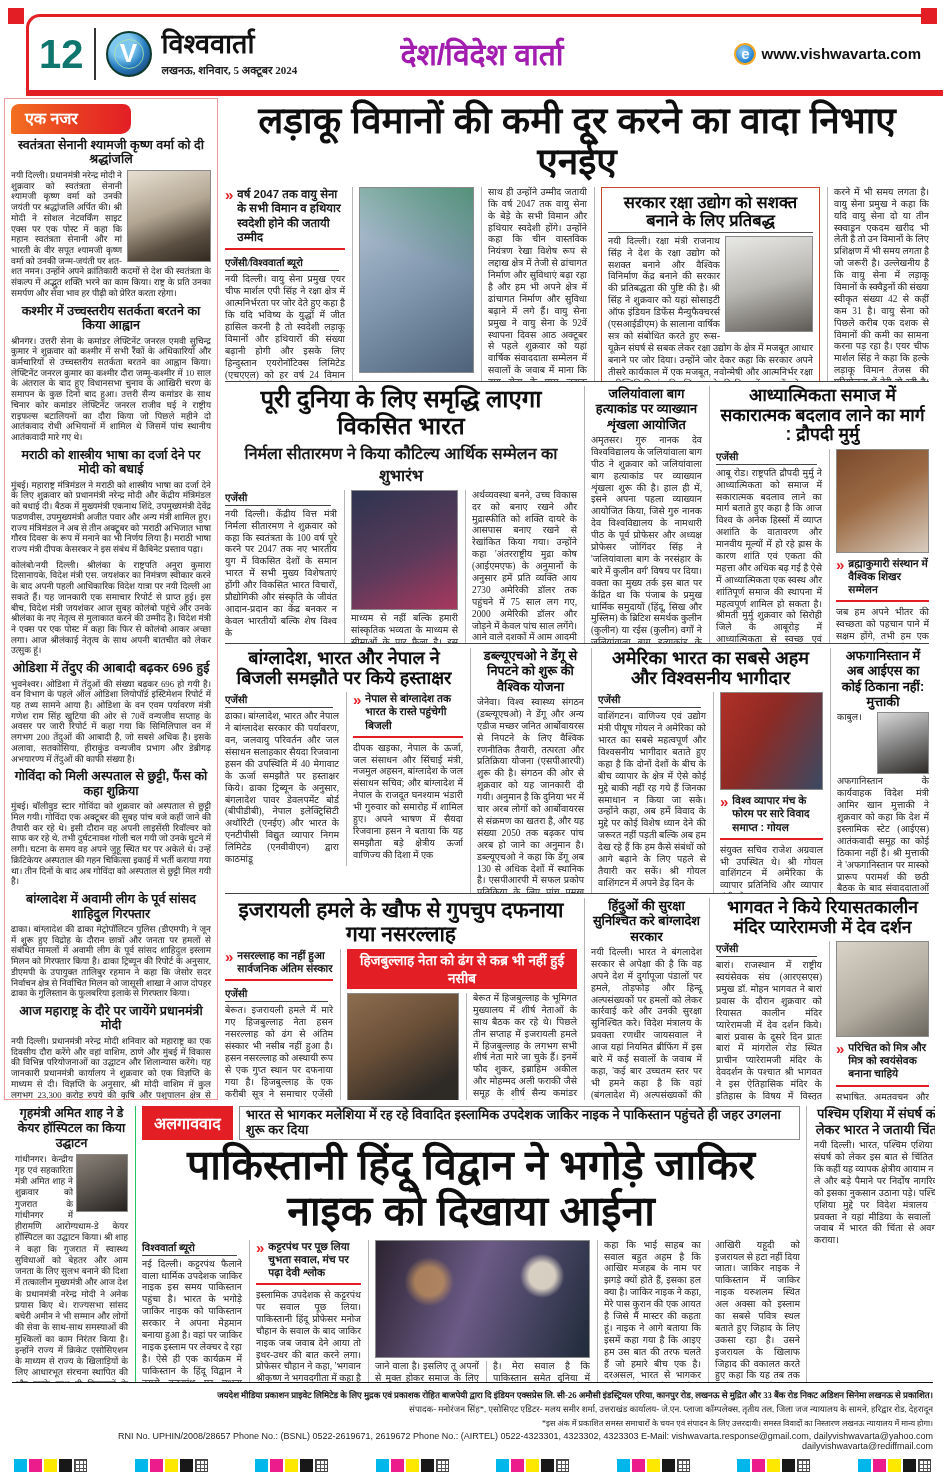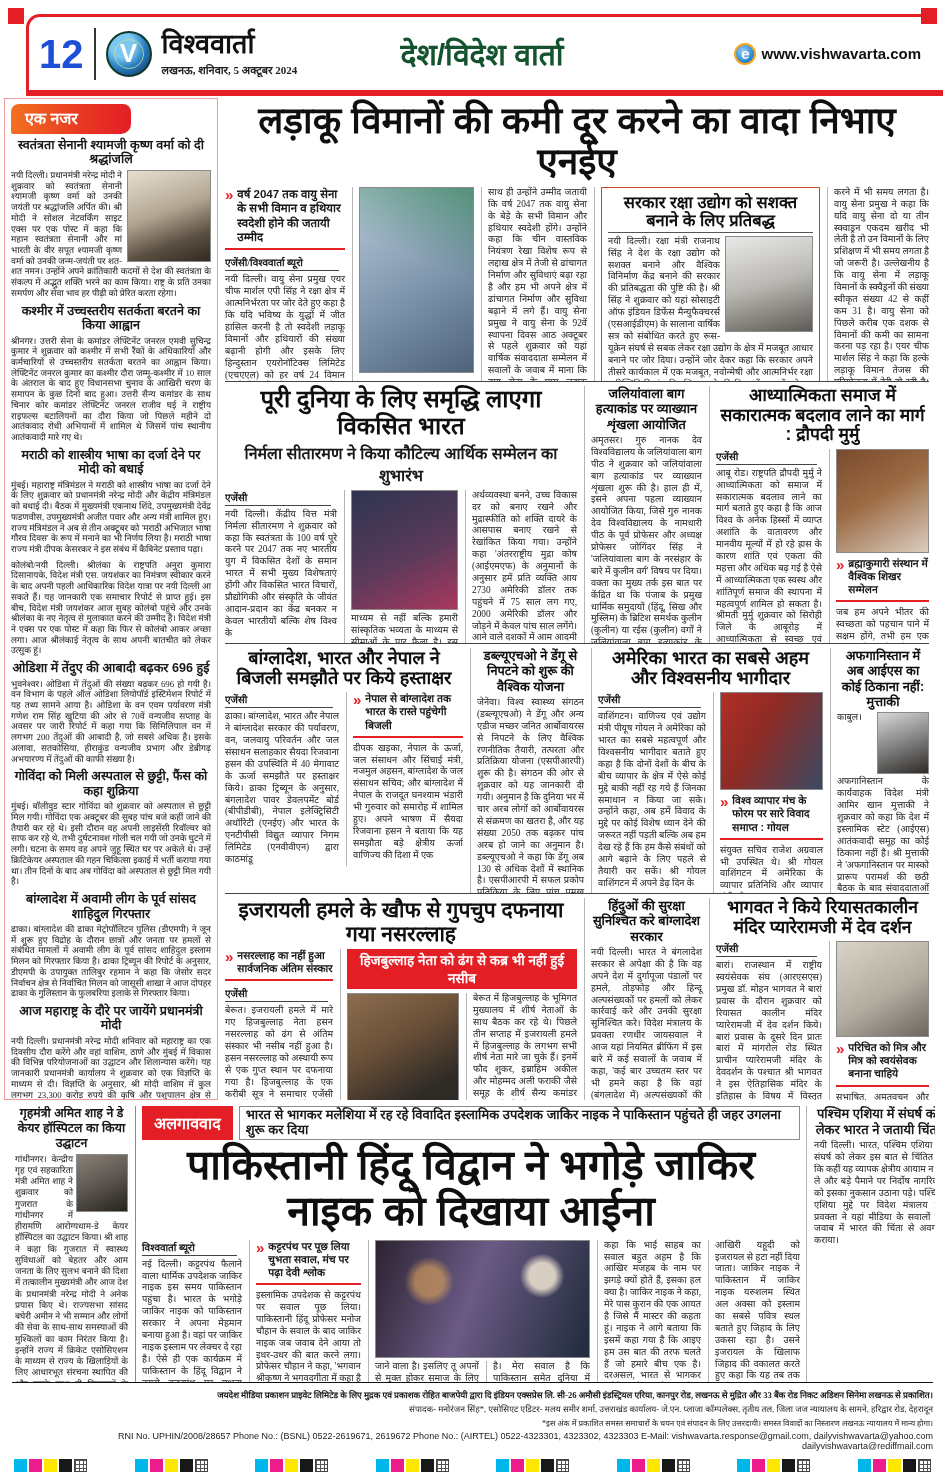--- a/index.html
+++ b/index.html
@@ -7,32 +7,32 @@
   .page { position:relative; width:945px; height:1473px; margin:0 auto; background:#fff; overflow:hidden; }
   .corner-mark { position:absolute; top:8px; width:16px; height:16px; background:#e31e25; }
   .corner-mark.left { left:8px; } .corner-mark.right { right:8px; }
 
   
   .masthead { position:relative; margin:14px 10px 0 26px; height:76px;
     border-left:3px solid #e31e25; border-top:3px solid #e31e25; border-radius:14px 0 0 0;
     display:flex; align-items:center; justify-content:space-between; padding:4px 14px 4px 10px; }
   .masthead:after { content:""; position:absolute; left:-3px; right:-8px; bottom:-6px; height:6px; background:#e31e25; }
   .mh-left { display:flex; align-items:center; gap:10px; }
-  .pageno { font-family:"Liberation Sans",sans-serif; font-size:40px; font-weight:bold; color:#1d4ed8; line-height:1; }
+  .pageno { font-family:"Liberation Sans",sans-serif; font-size:40px; font-weight:bold; color:#0f766e; line-height:1; }
   .mh-divider { width:2px; height:52px; background:#333; }
   .logo-globe { width:46px; height:46px; border-radius:50%;
     background:radial-gradient(circle at 35% 30%, #7ec8f0 0 30%, #2a7fc1 55%, #1c4f86 80%, #123a63);
     border:2px solid #0e3a2e; color:#fff; font-family:"Liberation Sans",sans-serif; font-weight:bold;
     font-size:26px; display:flex; align-items:center; justify-content:center; position:relative; }
   .logo-globe:after { content:""; position:absolute; inset:6px; border-radius:50%; border:1px solid rgba(180,230,160,.8); }
   .mh-title-block { display:flex; flex-direction:column; }
   .paper-name { font-family:"Liberation Sans",sans-serif; font-size:27px; font-weight:bold; color:#111; line-height:1.05; }
   .paper-date { font-size:11px; font-weight:bold; color:#222; margin-top:3px; }
   .section-title { position:absolute; left:50%; transform:translateX(-50%); font-family:"Liberation Sans",sans-serif;
-    font-size:30px; font-weight:bold; color:#14532d; }
+    font-size:30px; font-weight:bold; color:#a21caf; }
   .mh-right { display:flex; align-items:center; gap:5px; }
   .e-icon { width:22px; height:22px; border-radius:50%; display:inline-flex; align-items:center; justify-content:center;
     background:radial-gradient(circle at 40% 35%, #9ad2f7, #1e7fd0 70%); color:#fff; font-family:"Liberation Sans",sans-serif;
     font-weight:bold; font-size:15px; border:2px solid #f5a623; }
   .website { font-family:"Liberation Sans",sans-serif; font-weight:bold; font-size:15px; color:#111; }
 
   
   .body-text { font-size:9.3px; line-height:1.28; text-align:justify; color:#1c1c1c; }
   .byline { display:block; font-weight:bold; font-size:10px; border-bottom:1px solid #444; padding-bottom:1px; margin-bottom:3px; width:95%; }
   .bullet { display:flex; gap:4px; border-bottom:2px solid #e31e25; padding-bottom:4px; margin-bottom:5px; }

